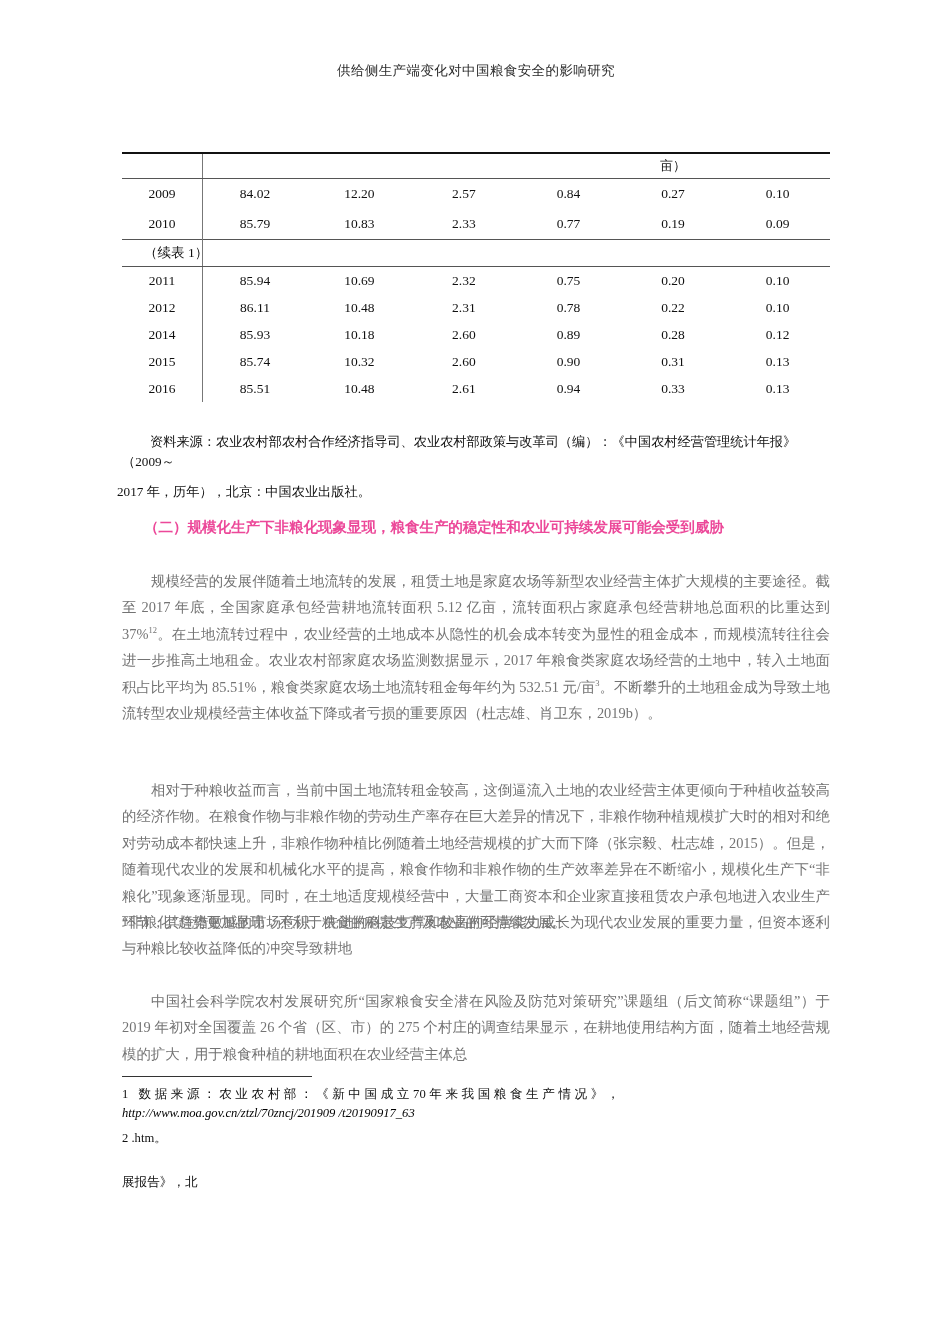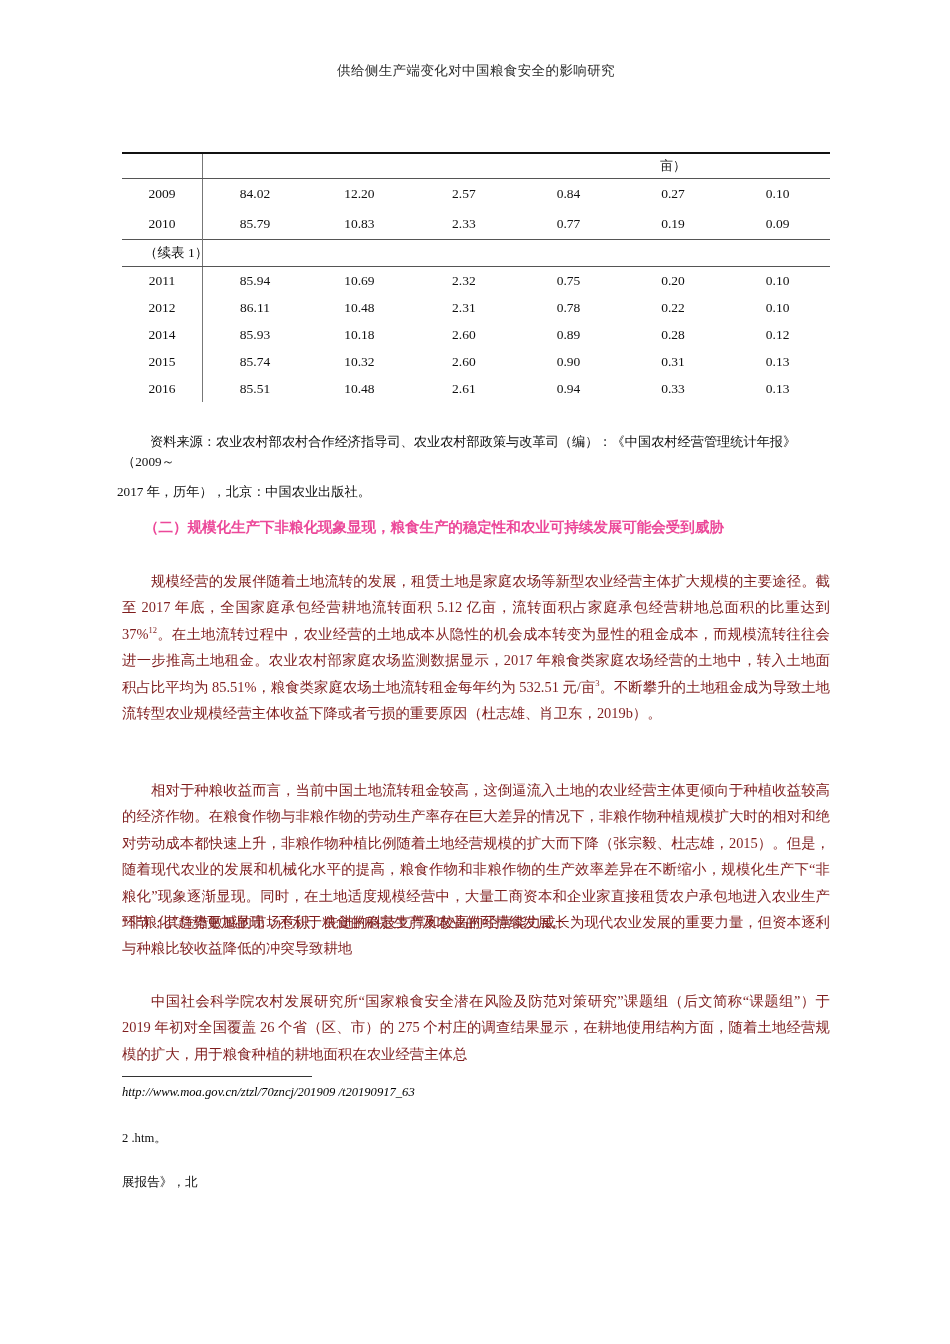--- a/index.html
+++ b/index.html
@@ -142,21 +142,21 @@
   
   .body-para {
     position: absolute;
     left: 0;
     width: 708px;
     font-size: 14.4px;
     line-height: 26.4px;
     text-align: justify;
     text-justify: inter-ideograph;
     text-indent: 29px;
-    color: #7f1d1d;
+    color: #737373;
   }
   .body-para.noindent { text-indent: 0; }
   #para1 { top: 568px; }
   #para2 { top: 777px; }
   #para2b { top: 909px; }
   #para3 { top: 988px; }
 
   sup.fn {
     font-size: 8.5px;
     vertical-align: super;
@@ -320,20 +320,23 @@
 
     <div class="body-para" id="para2">相对于种粮收益而言，当前中国土地流转租金较高，这倒逼流入土地的农业经营主体更倾向于种植收益较高的经济作物。在粮食作物与非粮作物的劳动生产率存在巨大差异的情况下，非粮作物种植规模扩大时的相对和绝对劳动成本都快速上升，非粮作物种植比例随着土地经营规模的扩大而下降（张宗毅、杜志雄，2015）。但是，随着现代农业的发展和机械化水平的提高，粮食作物和非粮作物的生产效率差异在不断缩小，规模化生产下“非粮化”现象逐渐显现。同时，在土地适度规模经营中，大量工商资本和企业家直接租赁农户承包地进入农业生产环节，其凭借敏感的市场意识、先进的科技支撑和较高的经营能力成长为现代农业发展的重要力量，但资本逐利与种粮比较收益降低的冲突导致耕地</div>
 
     <div class="body-para noindent" id="para2b">“非粮化”趋势更加显现，不利于粮食的稳定生产及农业的可持续发展。</div>
 
     <div class="body-para" id="para3">中国社会科学院农村发展研究所“国家粮食安全潜在风险及防范对策研究”课题组（后文简称“课题组”）于 2019 年初对全国覆盖 26 个省（区、市）的 275 个村庄的调查结果显示，在耕地使用结构方面，随着土地经营规模的扩大，用于粮食种植的耕地面积在农业经营主体总</div>
 
     <div class="fn-sep"></div>
 
     <div class="footnotes">
+      <div class="fn-item fn-1">
+        <span class="fn-num">1</span><span>数 据 来 源 ： 农 业 农 村 部 ： 《 新 中 国 成 立 70 年 来 我 国 粮 食 生 产 情 况 》 ，</span>
+      </div>
       <div class="fn-url">http://www.moa.gov.cn/ztzl/70zncj/201909 /t20190917_63</div>
 
       <div id="fn-block-2">
         <div class="fn-item">2 .htm。</div>
       </div>
 
       <div id="fn-block-3">
         <div class="fn-item fn-3">展报告》，北</div>
       </div>
     </div>

